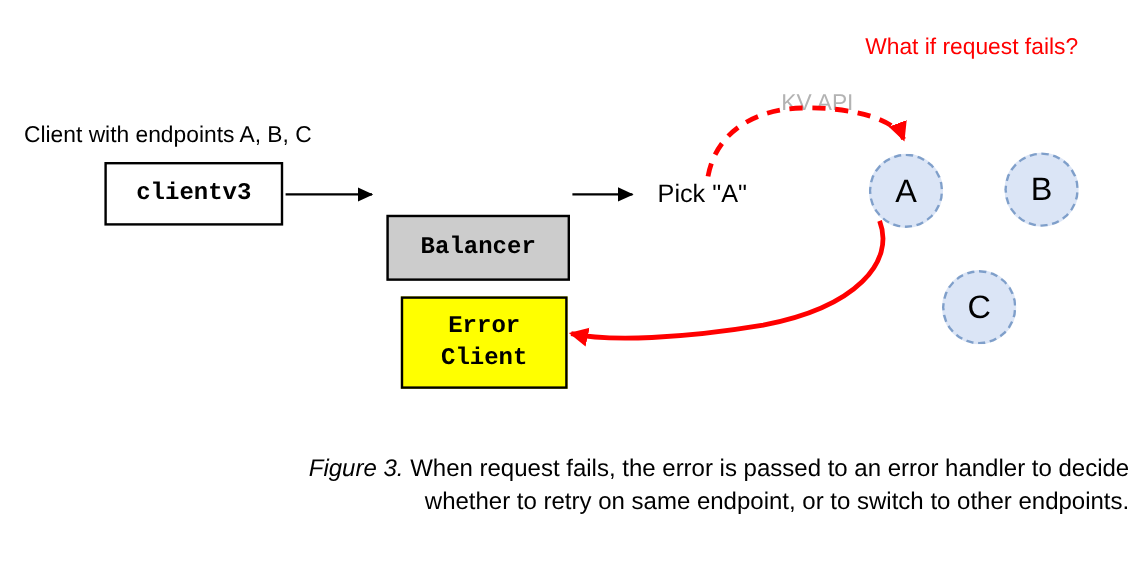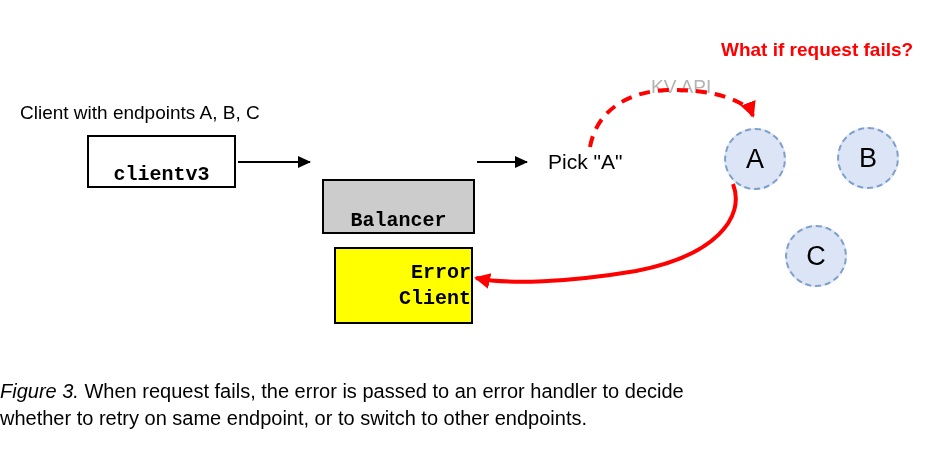--- a/index.html
+++ b/index.html
@@ -12,43 +12,43 @@
     width: 941px;
     height: 468px;
     background: #ffffff;
     font-family: "Liberation Sans", sans-serif;
     color: #000000;
     overflow: hidden;
   }
   .abs { position: absolute; }
 
   .question-label {
-    left: 721px; top: 39px;
+    left: 721px; top: 29px;
     font-size: 19px;
-    font-weight: bold;
+    font-weight: normal;
     color: var(--accent-red, #ff0000);
     white-space: nowrap;
   }
   .kvapi-label {
     left: 651px; top: 76px;
     font-size: 19px;
     color: var(--gray-label, #b3b3b3);
     white-space: nowrap;
   }
   .client-label {
     left: 20px; top: 102px;
     font-size: 19px;
     white-space: nowrap;
   }
 
   .node-box {
     box-sizing: border-box;
     border: 2px solid #000000;
     display: flex;
-    align-items: flex-end;
+    align-items: center;
     justify-content: center;
     font-family: "Liberation Mono", "DejaVu Sans Mono", monospace;
     font-weight: bold;
     font-size: 20px;
     text-align: center;
   }
   .clientv3-box {
     left: 87px; top: 135px;
     width: 149px; height: 53px;
     background: #ffffff;
@@ -92,21 +92,21 @@
 
   .arrow-layer {
     left: 0; top: 0;
     width: 941px; height: 468px;
     pointer-events: none;
   }
 
   .figure-caption {
     left: 0; top: 378px;
     width: 941px;
-    text-align: left;
+    text-align: right;
     font-size: 20px;
     line-height: 27px;
   }
   .figure-caption .fig-label { font-style: italic; }
 </style>
 </head>
 <body>
 
 <div class="canvas">
 

